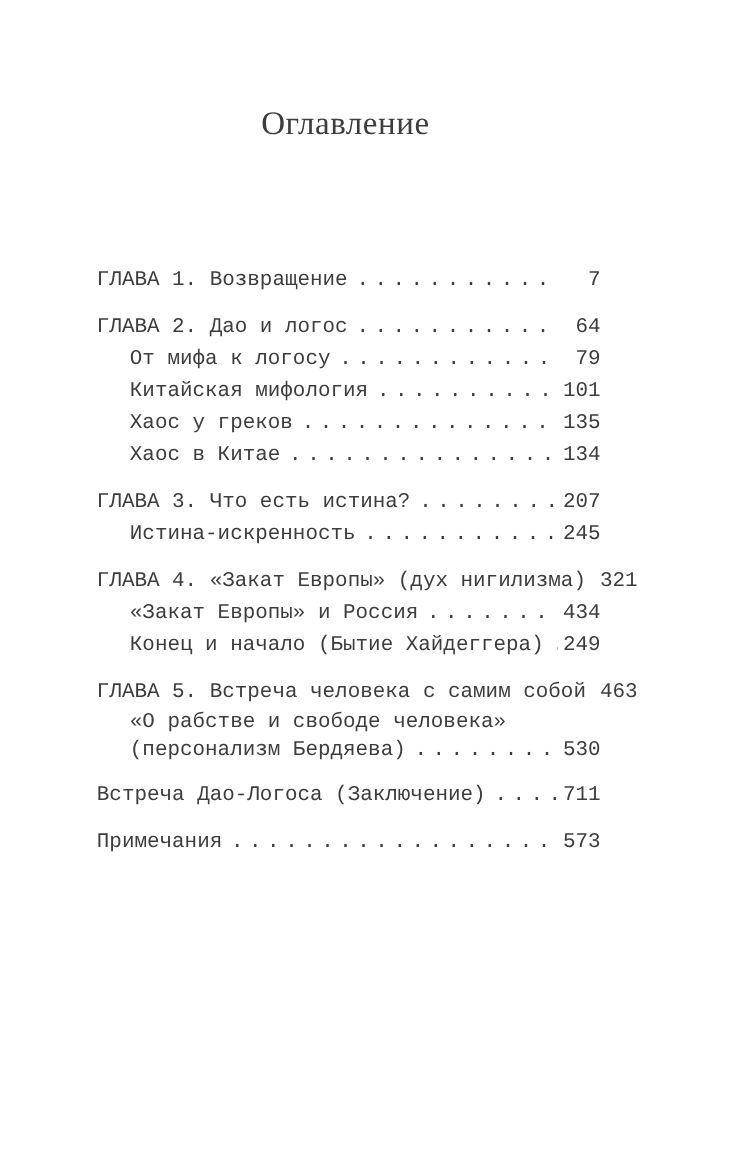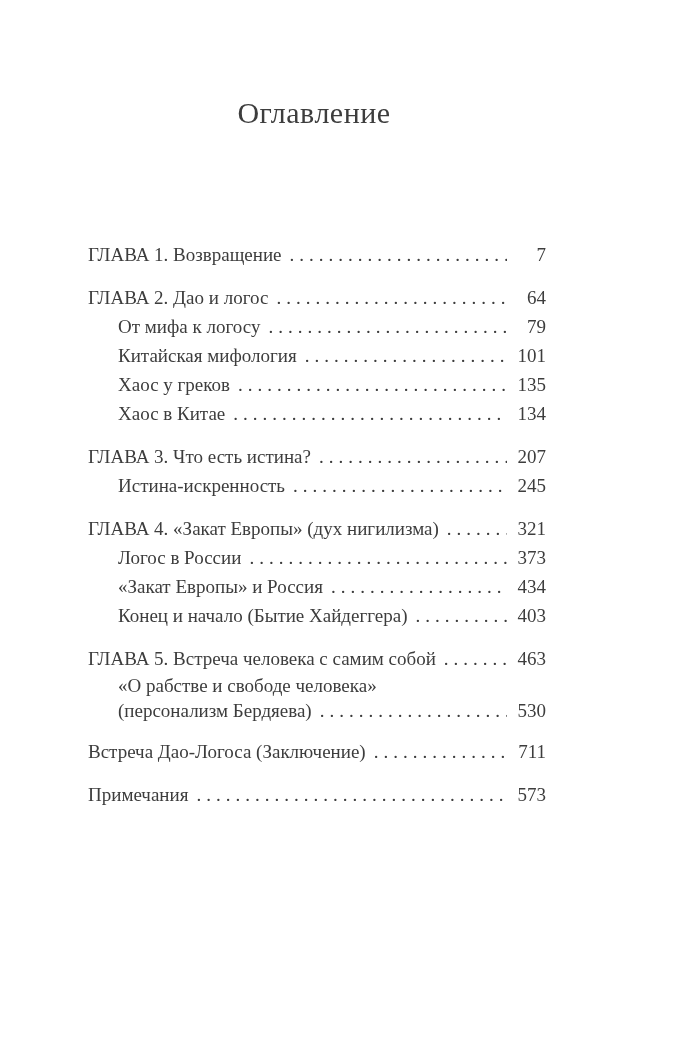--- a/index.html
+++ b/index.html
@@ -25,20 +25,21 @@
   }
   .toc {
     margin: 110px 82px 0 88px;
     font-size: 19px;
   }
   .toc-section + .toc-section { margin-top: 14px; }
   .toc-row {
     display: flex;
     align-items: flex-end;
     line-height: 29px;
+    font-family: Liberation Mono, monospace;
   }
   .toc-row.sub { padding-left: 30px; }
   .toc-row.tight { line-height: 25px; }
   .label { white-space: nowrap; }
   .dots {
     flex: 1 1 auto;
     overflow: hidden;
     white-space: nowrap;
     margin: 0 2px 0 8px;
     letter-spacing: 5px;
@@ -110,33 +111,28 @@
       </div>
     </div>
 
     <div class="toc-section">
       <div class="toc-row">
         <span class="label">ГЛАВА 4. «Закат Европы» (дух нигилизма)</span>
         <span class="dots"></span>
         <span class="pagenum">321</span>
       </div>
       <div class="toc-row sub">
-        <span class="label">Логос в России</span>
-        <span class="dots"></span>
-        <span class="pagenum">373</span>
-      </div>
-      <div class="toc-row sub">
         <span class="label">«Закат Европы» и Россия</span>
         <span class="dots"></span>
         <span class="pagenum">434</span>
       </div>
       <div class="toc-row sub">
         <span class="label">Конец и начало (Бытие Хайдеггера)</span>
         <span class="dots"></span>
-        <span class="pagenum">403</span>
+        <span class="pagenum">249</span>
       </div>
     </div>
 
     <div class="toc-section">
       <div class="toc-row">
         <span class="label">ГЛАВА 5. Встреча человека с самим собой</span>
         <span class="dots"></span>
         <span class="pagenum">463</span>
       </div>
       <div class="toc-row sub tight">

